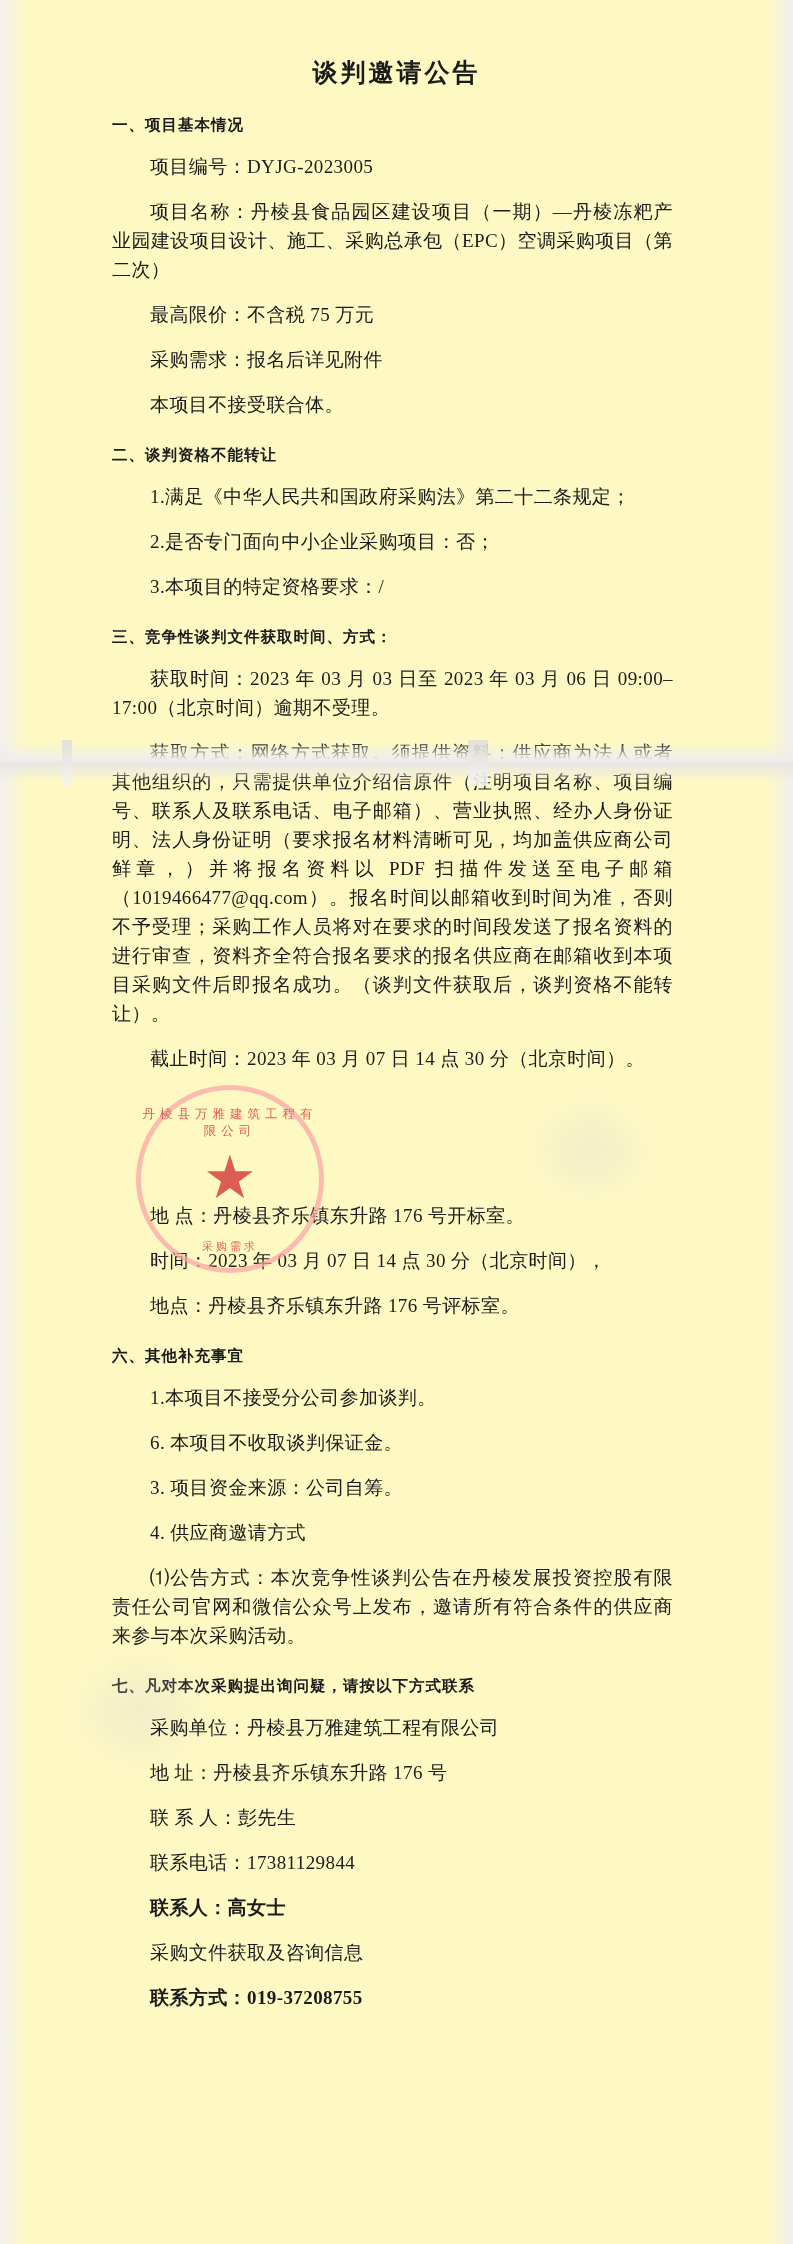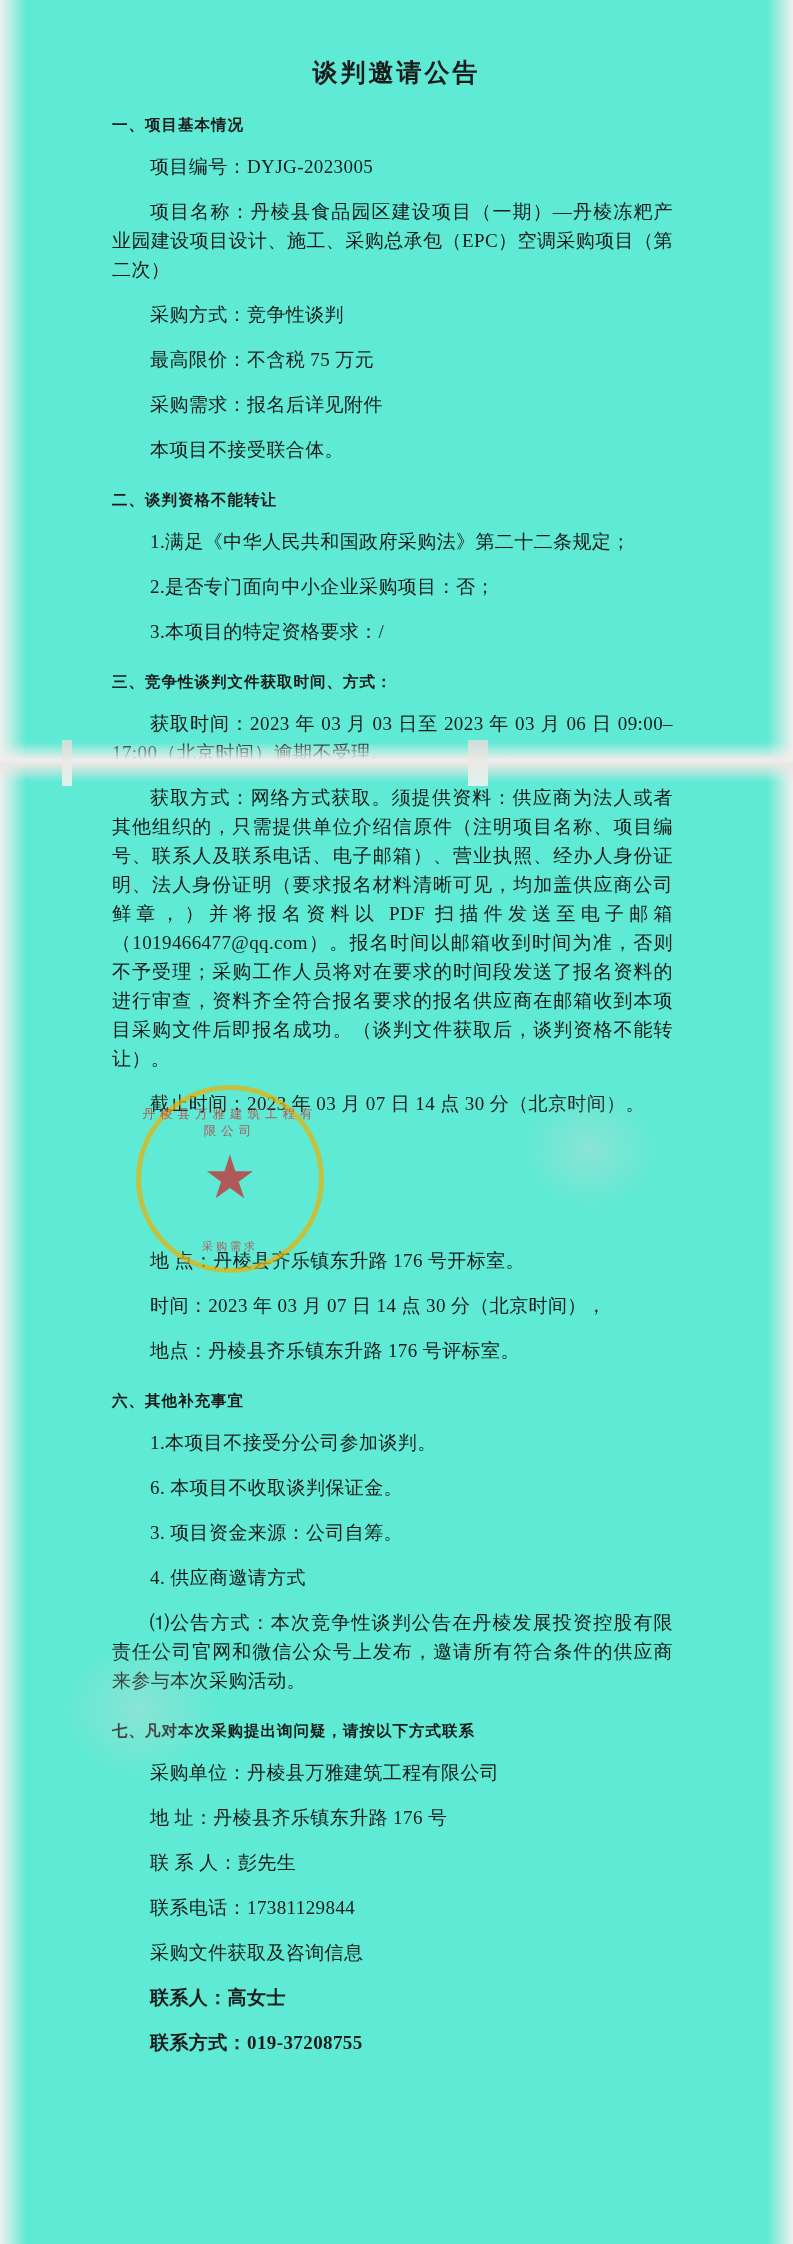--- a/index.html
+++ b/index.html
@@ -10,21 +10,21 @@
   body {
     width: 793px;
     font-family: "Liberation Serif", "DejaVu Serif", serif;
     color: #1b1b1b;
   }
   .page {
     position: relative;
     width: 793px;
     min-height: 2244px;
     overflow: hidden;
-    background: #5eead4;
+    background: #fef9c3;
   }
   
   .scan-edge-left {
     position: absolute;
     top: 0; left: 0;
     width: 26px; height: 100%;
     background: linear-gradient(90deg, #f2f0ee 0%, rgba(255,255,255,0) 100%);
     pointer-events: none;
   }
   .scan-edge-right {
@@ -86,21 +86,21 @@
     padding-top: 96px;
   }
 
   
   .seal {
     position: absolute;
     left: 136px;
     top: 1085px;
     width: 178px;
     height: 178px;
-    border: 5px solid #eab308;
+    border: 5px solid #fca5a5;
     border-radius: 50%;
     opacity: .72;
     pointer-events: none;
   }
   .seal .star {
     position: absolute;
     left: 50%; top: 50%;
     transform: translate(-50%, -52%);
     font-size: 60px;
     color: #d0222a;
@@ -137,21 +137,20 @@
   <div class="scan-edge-left"></div>
   <div class="scan-edge-right"></div>
 
   <div class="doc-title">谈判邀请公告</div>
 
   <div class="body-block">
 
     <div class="sec-head">一、项目基本情况</div>
     <p class="para">项目编号：DYJG-2023005</p>
     <p class="para">项目名称：丹棱县食品园区建设项目（一期）—丹棱冻粑产业园建设项目设计、施工、采购总承包（EPC）空调采购项目（第二次）</p>
-    <p class="para">采购方式：竞争性谈判</p>
     <p class="para">最高限价：不含税   75 万元</p>
     <p class="para">采购需求：报名后详见附件</p>
     <p class="para">本项目不接受联合体。</p>
 
     <div class="sec-head">二、谈判资格不能转让</div>
     <p class="para">1.满足《中华人民共和国政府采购法》第二十二条规定；</p>
     <p class="para">2.是否专门面向中小企业采购项目：否；</p>
     <p class="para">3.本项目的特定资格要求：/</p>
 
     <div class="sec-head">三、竞争性谈判文件获取时间、方式：</div>
@@ -178,23 +177,23 @@
     <p class="para">6. 本项目不收取谈判保证金。</p>
     <p class="para">3. 项目资金来源：公司自筹。</p>
     <p class="para">4. 供应商邀请方式</p>
     <p class="para">⑴公告方式：本次竞争性谈判公告在丹棱发展投资控股有限责任公司官网和微信公众号上发布，邀请所有符合条件的供应商来参与本次采购活动。</p>
 
     <div class="sec-head">七、凡对本次采购提出询问疑，请按以下方式联系</div>
     <p class="para contact-line">采购单位：丹棱县万雅建筑工程有限公司</p>
     <p class="para contact-line">地    址：丹棱县齐乐镇东升路 176 号</p>
     <p class="para contact-line">联 系 人：彭先生</p>
     <p class="para contact-line">联系电话：17381129844</p>
+    <p class="para bold contact-line">联系人：高女士</p>
+
     <p class="para contact-line">采购文件获取及咨询信息</p>
-
-    <p class="para bold contact-line">联系人：高女士</p>
     <p class="para bold contact-line">联系方式：019-37208755</p>
   </div>
 
   <div class="seal">
     <div class="seal-top-text">丹棱县万雅建筑工程有限公司</div>
     <div class="star">★</div>
     <div class="seal-bottom-text">采购需求</div>
   </div>
 
   <div class="smudge" style="left:520px; top:1090px; width:140px; height:120px;"></div>

